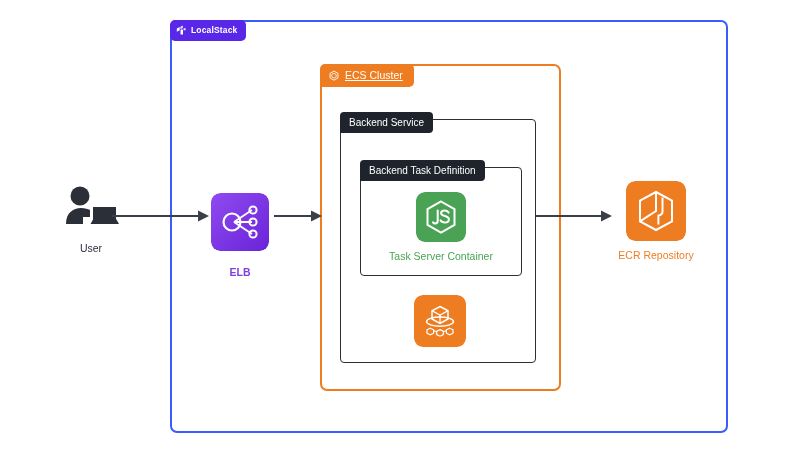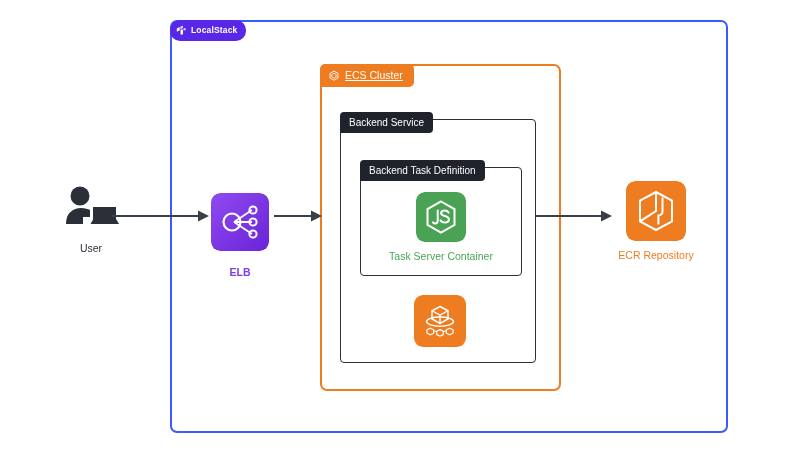--- a/index.html
+++ b/index.html
@@ -67,21 +67,21 @@
     box-sizing: border-box;
     white-space: nowrap;
     line-height: 1;
   }
   .badge-localstack {
     left: 170px;
     top: 20px;
     height: 21px;
     padding: 0 9px 0 6px;
     background: #5827e8;
-    border-radius: 10px;
+    border-radius: 5px;
     color: #ffffff;
     font-size: 8.5px;
     font-weight: bold;
     letter-spacing: 0.15px;
     gap: 4px;
   }
   .badge-ecs {
     left: 320px;
     top: 64px;
     height: 23px;

